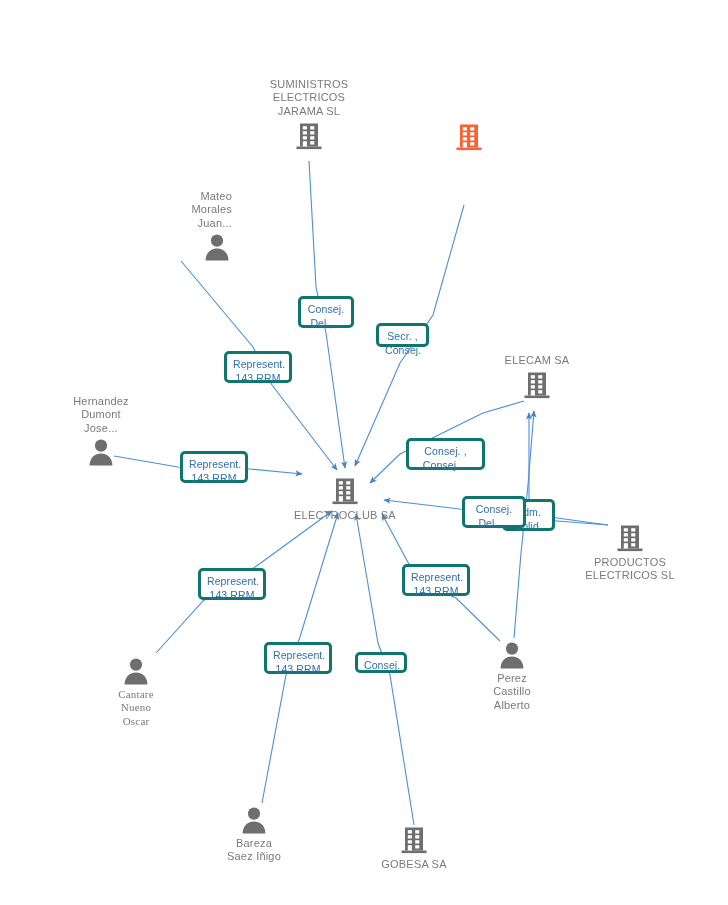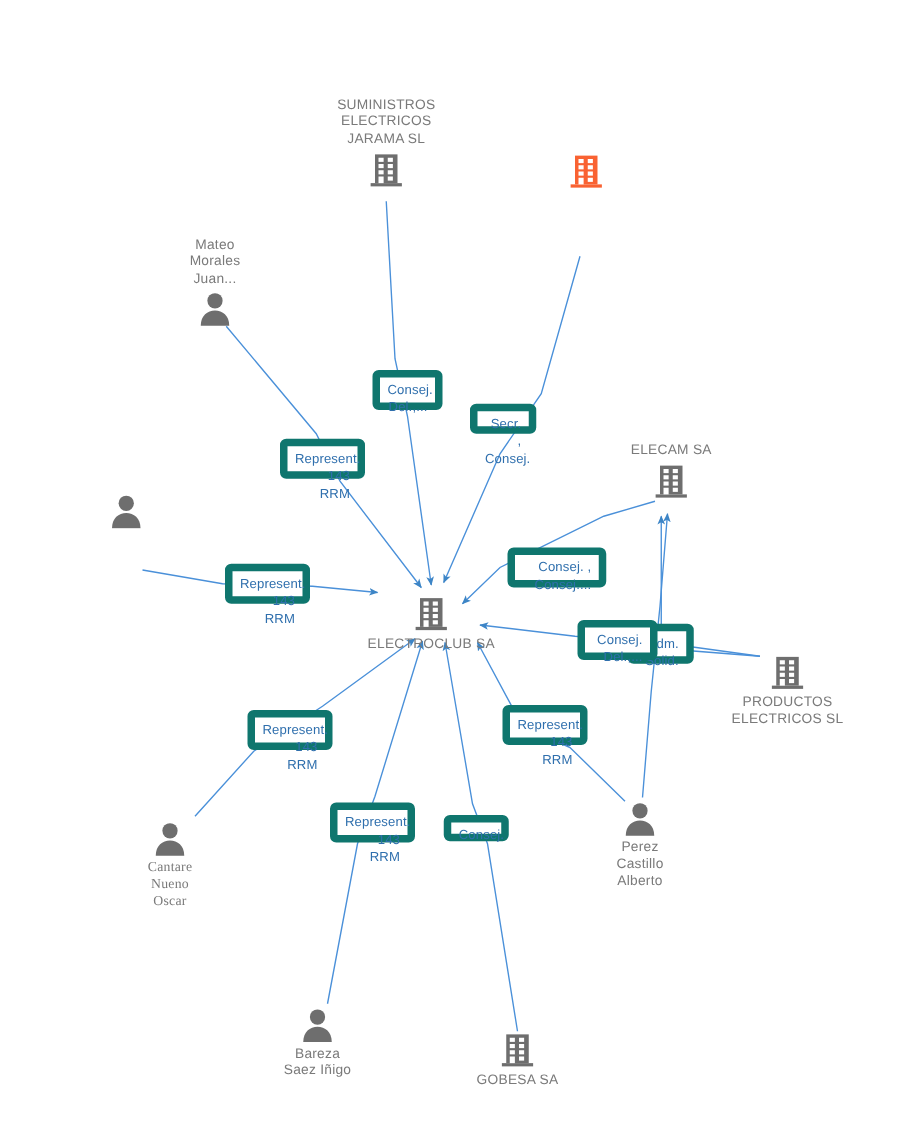--- a/index.html
+++ b/index.html
@@ -43,27 +43,27 @@
     color: #7a7a7a;
     letter-spacing: 0.2px;
     white-space: pre-line;
   }
   .node.labeltop .nlabel { margin-bottom: 3px; }
   .node.labelbottom .nlabel { margin-top: 3px; }
 
   .edgebox {
     position: absolute;
     box-sizing: border-box;
-    border: 6px solid #0f766e;
+    border: 3px solid #0f766e;
     border-radius: 5px;
     background: #ffffff;
     color: #2f6fad;
     font-size: 10.5px;
     line-height: 1.32;
-    text-align: right;
+    text-align: center;
     padding: 4px 6px 4px 6px;
     white-space: pre-line;
     letter-spacing: 0.1px;
   }
 
   #watermark {
     position: absolute;
     right: 8px;
     bottom: 6px;
     display: flex;
@@ -139,30 +139,33 @@
             <rect x="8.8" y="5.2" width="4.1" height="3.3" fill="#fff"></rect>
             <rect x="16.2" y="5.2" width="4.1" height="3.3" fill="#fff"></rect>
             <rect x="8.8" y="10.2" width="4.1" height="3.3" fill="#fff"></rect>
             <rect x="16.2" y="10.2" width="4.1" height="3.3" fill="#fff"></rect>
             <rect x="8.8" y="15.2" width="4.1" height="3.3" fill="#fff"></rect>
             <rect x="16.2" y="15.2" width="4.1" height="3.3" fill="#fff"></rect>
             <rect x="8.8" y="20.2" width="4.1" height="5.3" fill="#fff"></rect>
             <rect x="16.2" y="20.2" width="4.1" height="3.3" fill="#fff"></rect>
           </svg></span>
       </div>
-      <div class="node labeltop" style="left: 172px; top: 157px;">
+      <div class="node labeltop" style="left: 172px; top: 157px; text-align: right;">
         <span class="nlabel">Mateo
 Morales
 Juan...</span>
         <span class="glyph"><svg width="30" height="28" viewBox="0 0 30 28" xmlns="http://www.w3.org/2000/svg">
             <circle cx="15" cy="7.6" r="6.1" fill="#6e6e6e"></circle>
             <path d="M3.6 27.5 C3.6 19.6 9.0 15.4 15 15.4 C21 15.4 26.4 19.6 26.4 27.5 Z" fill="#6e6e6e"></path>
           </svg></span>
       </div>
       <div class="node labeltop" style="left: 101px; top: 362px;">
+        <span class="nlabel">Hernandez
+Dumont
+Jose...</span>
         <span class="glyph"><svg width="30" height="28" viewBox="0 0 30 28" xmlns="http://www.w3.org/2000/svg">
             <circle cx="15" cy="7.6" r="6.1" fill="#6e6e6e"></circle>
             <path d="M3.6 27.5 C3.6 19.6 9.0 15.4 15 15.4 C21 15.4 26.4 19.6 26.4 27.5 Z" fill="#6e6e6e"></path>
           </svg></span>
       </div>
       <div class="node labeltop" style="left: 537px; top: 321px;">
         <span class="nlabel">ELECAM SA</span>
         <span class="glyph"><svg width="30" height="30" viewBox="0 0 30 30" xmlns="http://www.w3.org/2000/svg">
             <rect x="6" y="2.5" width="18" height="23" fill="#6e6e6e"></rect>
             <rect x="2.5" y="25.5" width="25" height="2.6" fill="#6e6e6e"></rect>

